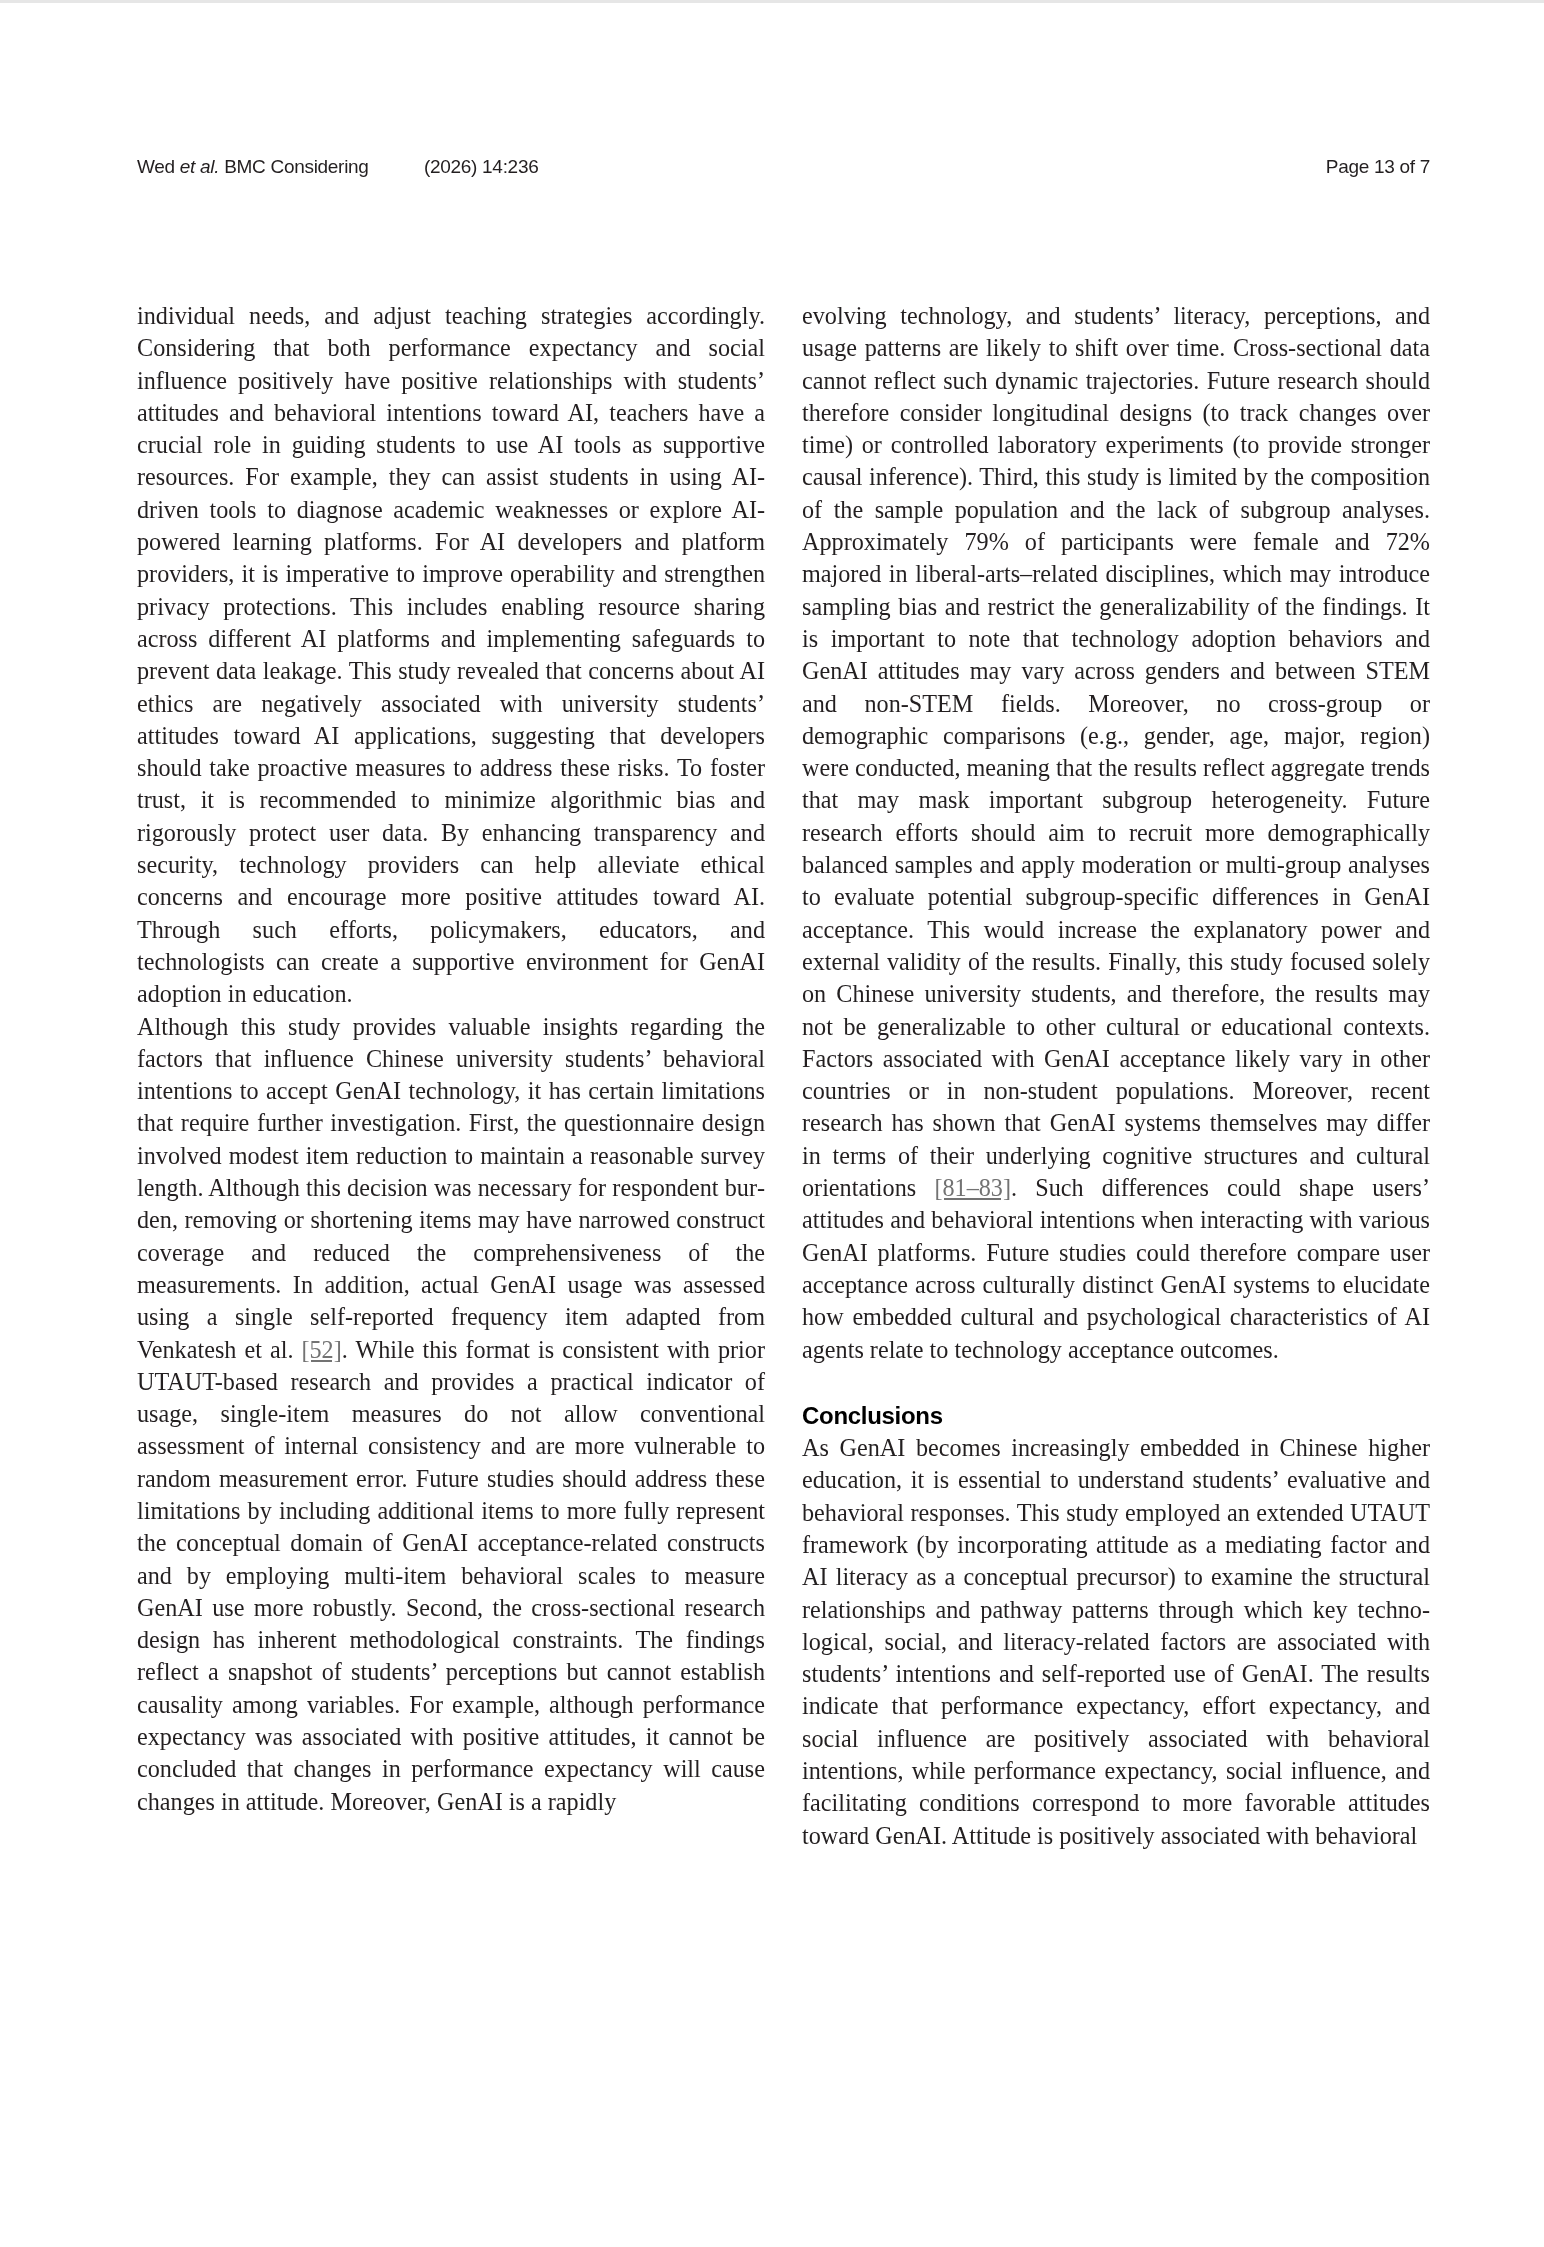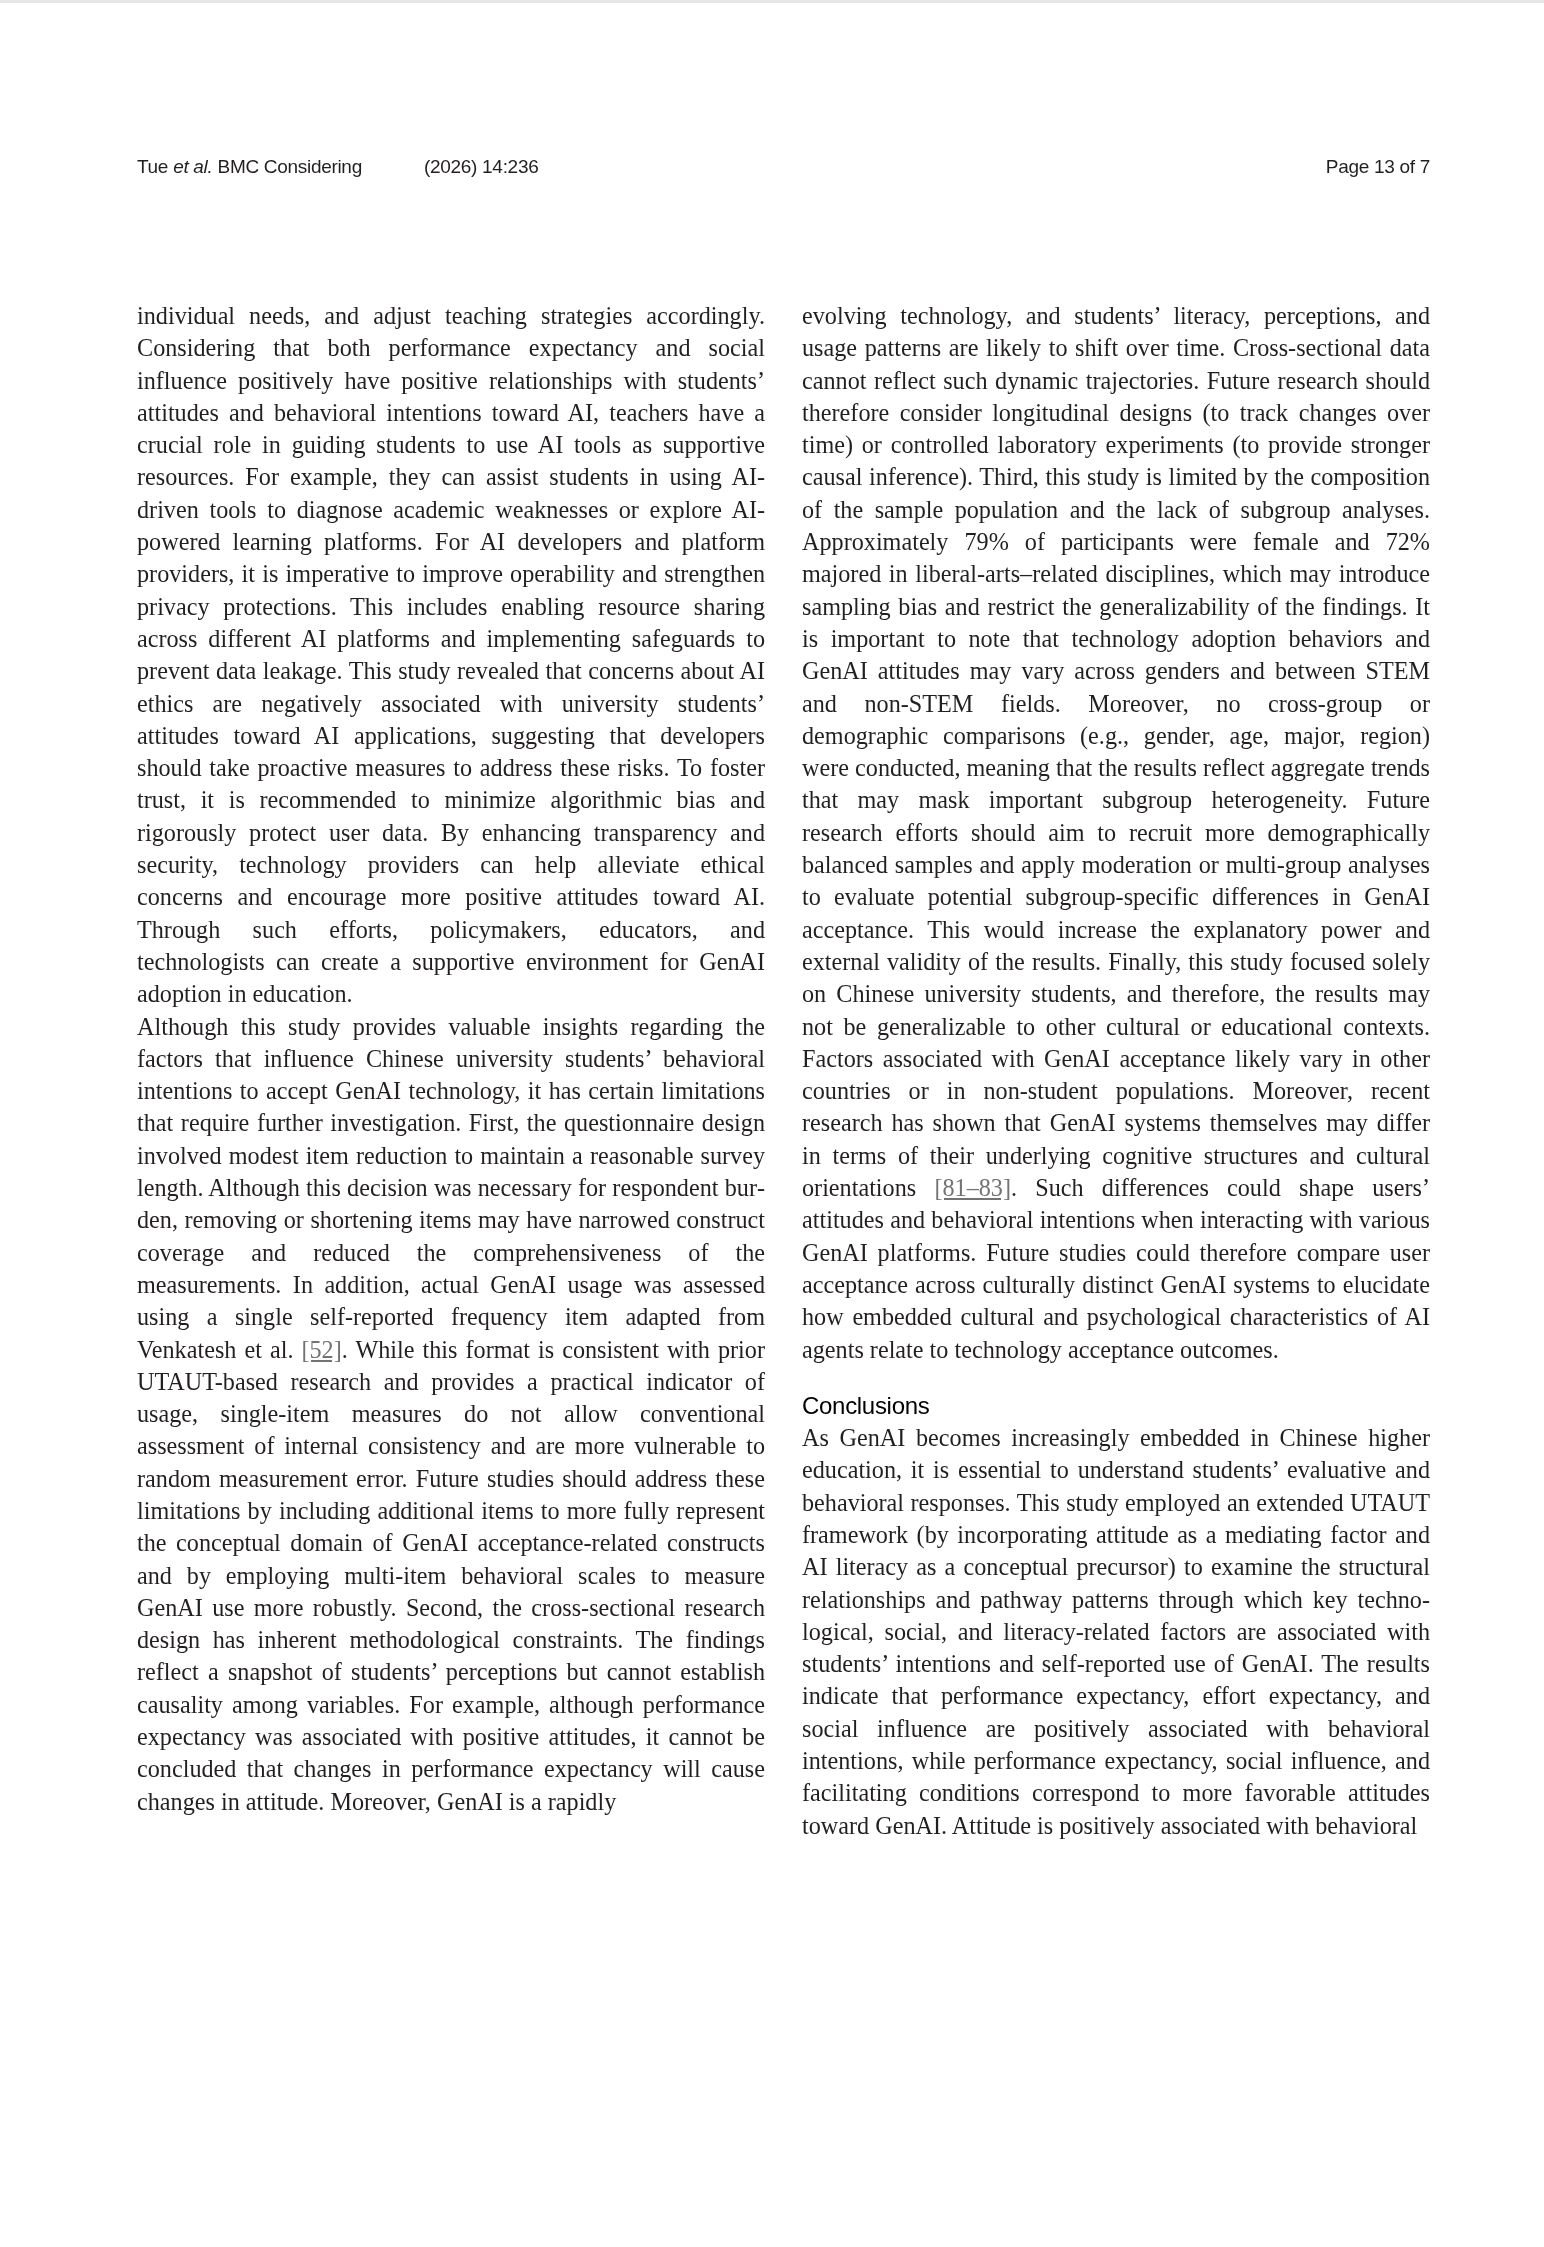--- a/index.html
+++ b/index.html
@@ -23,32 +23,32 @@
   .col-left { left: 137px; }
   .col-right { left: 802px; }
   .col p { margin: 0; }
   .heading-sub {
     font-family: "Liberation Sans", "DejaVu Sans", sans-serif;
     font-weight: bold; font-size: 21px; line-height: 32.3px; color: #231f20;
     margin-top: 32px; letter-spacing: -0.3px;
   }
   .heading-main {
     font-family: "Liberation Sans", "DejaVu Sans", sans-serif;
-    font-weight: normal; font-size: 24px; line-height: 32.3px; color: #000;
-    margin-top: 24px; letter-spacing: -0.3px;
+    font-weight: bold; font-size: 24px; line-height: 32.3px; color: #000;
+    margin-top: 34px; letter-spacing: -0.3px;
   }
   .cite { color: #737373; cursor: pointer; text-decoration: underline; }
 </style>
 </head>
 <body>
 
 <div class="topline"></div>
 
 <header class="running-head">
-  <span class="journal"><span>Tue </span><i>et al.</i><span> BMC Considering</span></span>
+  <span class="journal"><span>Wed </span><i>et al.</i><span> BMC Considering</span></span>
   <span class="volume">(2026) 14:236</span>
   <span class="page-num">Page 13 of 7</span>
 </header>
 
 <section class="col col-left">
   <p>individual needs, and adjust teaching strategies accord­ingly. Considering that both performance expectancy and social influence positively have positive relationships with students’ attitudes and behavioral intentions toward AI, teachers have a crucial role in guiding students to use AI tools as supportive resources. For example, they can assist students in using AI-driven tools to diagnose academic weaknesses or explore AI-powered learning platforms. For AI developers and platform providers, it is imperative to improve operability and strengthen pri­vacy protections. This includes enabling resource sharing across different AI platforms and implementing safe­guards to prevent data leakage. This study revealed that concerns about AI ethics are negatively associated with university students’ attitudes toward AI applications, sug­gesting that developers should take proactive measures to address these risks. To foster trust, it is recommended to minimize algorithmic bias and rigorously protect user data. By enhancing transparency and security, technol­ogy providers can help alleviate ethical concerns and encourage more positive attitudes toward AI. Through such efforts, policymakers, educators, and technologists can create a supportive environment for GenAI adoption in education.</p>
   <p><span>Although this study provides valuable insights regarding the factors that influence Chinese university students’ behavioral intentions to accept GenAI technology, it has certain limitations that require further investiga­tion. First, the questionnaire design involved modest item reduction to maintain a reasonable survey length. Although this decision was necessary for respondent bur­den, removing or shortening items may have narrowed construct coverage and reduced the comprehensiveness of the measurements. In addition, actual GenAI usage was assessed using a single self-reported frequency item adapted from Venkatesh et al. </span><a class="cite">[52]</a><span>. While this format is consistent with prior UTAUT-based research and pro­vides a practical indicator of usage, single-item measures do not allow conventional assessment of internal consis­tency and are more vulnerable to random measurement error. Future studies should address these limitations by including additional items to more fully represent the conceptual domain of GenAI acceptance-related con­structs and by employing multi-item behavioral scales to measure GenAI use more robustly. Second, the cross-sectional research design has inherent methodological constraints. The findings reflect a snapshot of students’ perceptions but cannot establish causality among vari­ables. For example, although performance expectancy was associated with positive attitudes, it cannot be con­cluded that changes in performance expectancy will cause changes in attitude. Moreover, GenAI is a rapidly</span></p>
 </section>
 
 <section class="col col-right">

